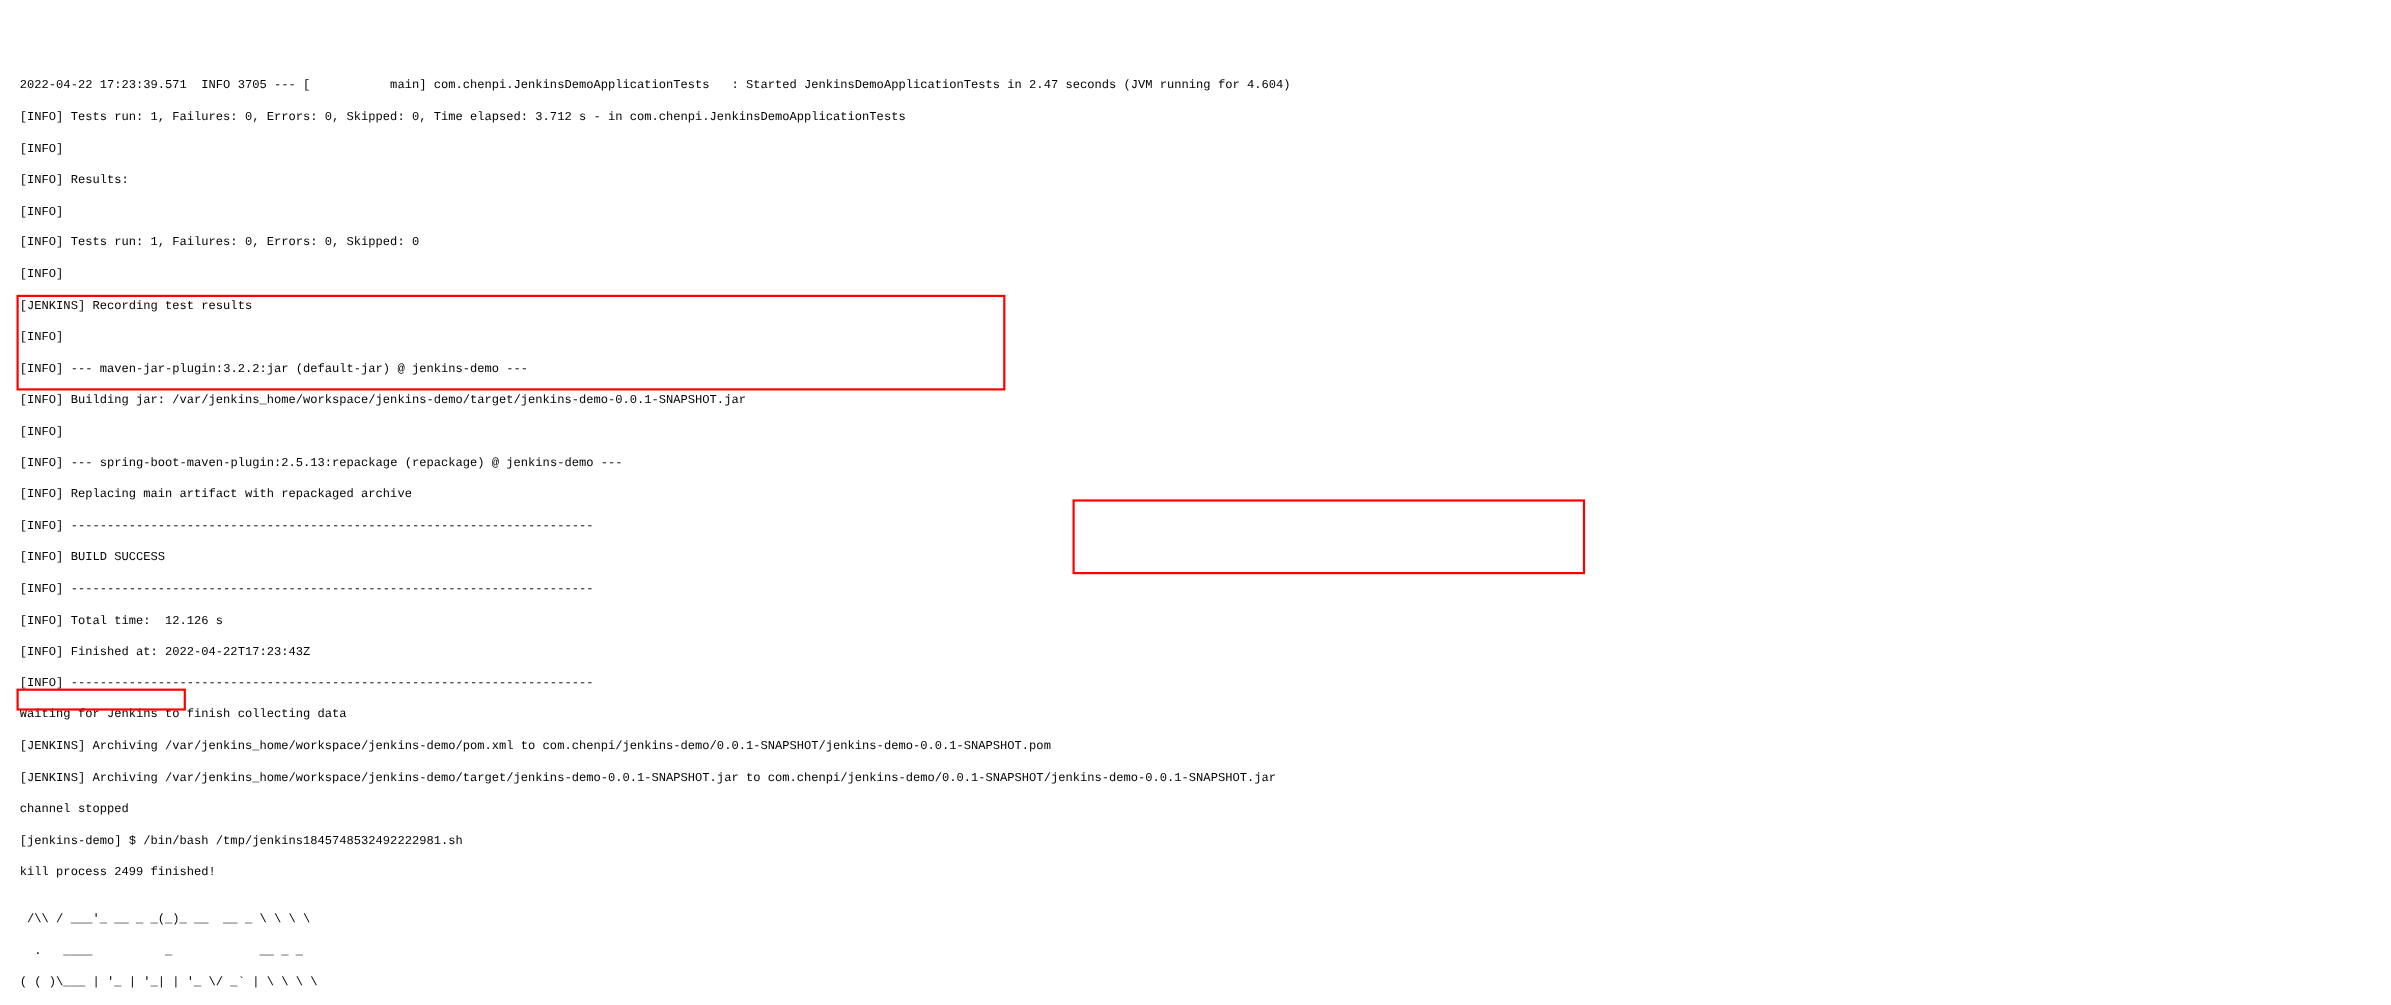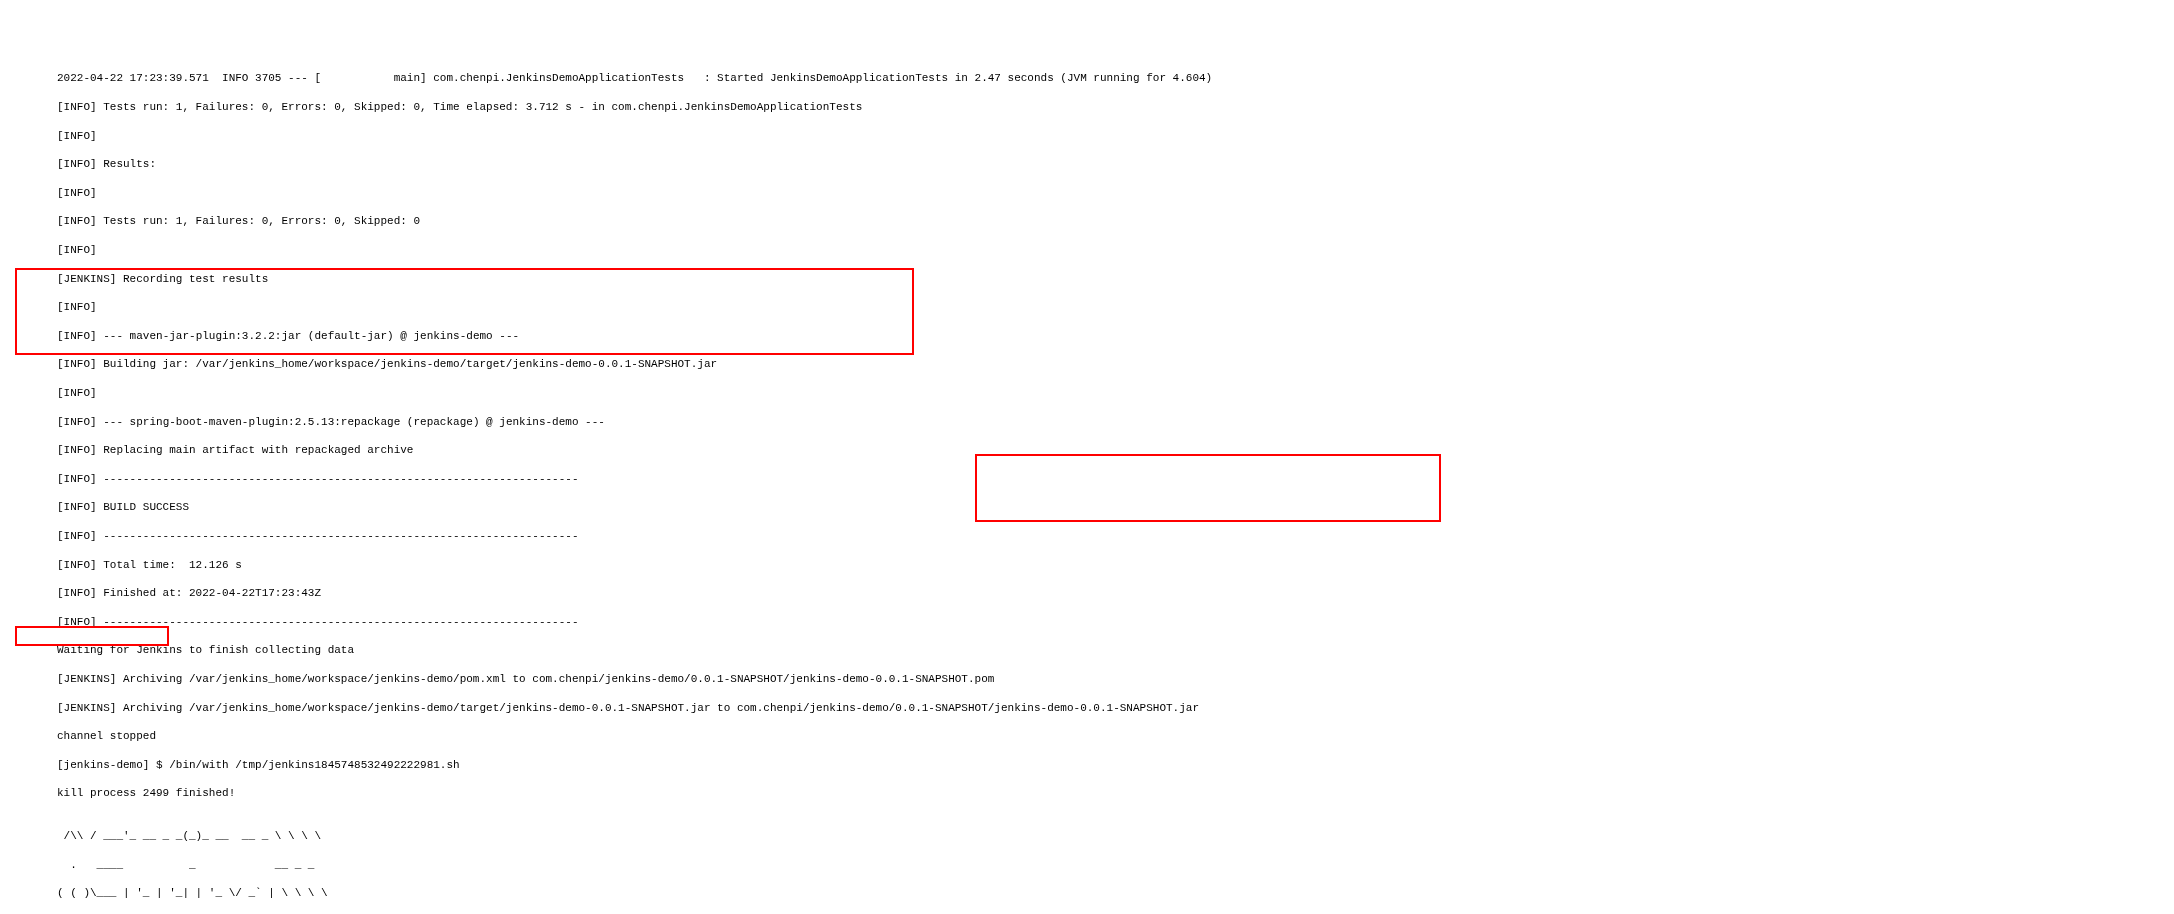--- a/index.html
+++ b/index.html
@@ -9,21 +9,21 @@
     font-family: "Courier New", Consolas, monospace;
     font-size: 11px;
     line-height: 1.3;
     color: #000000;
     white-space: pre;
     overflow-x: auto;
   }
   .console {
     padding: 0 18px 10px 18px;
   }
-  .line { display: block; margin-left: 39px; }
+  .line { display: block; }
   .bold { font-weight: normal; }
   .redbox1 {
     position: absolute;
     border: 2px solid #ff0000;
     left: 15px;
     top: 268px;
     width: 895px;
     height: 83px;
     pointer-events: none;
   }
@@ -69,21 +69,21 @@
 <span class="line">[INFO] ------------------------------------------------------------------------</span>
 <span class="line">[INFO] BUILD SUCCESS</span>
 <span class="line">[INFO] ------------------------------------------------------------------------</span>
 <span class="line">[INFO] Total time:  12.126 s</span>
 <span class="line">[INFO] Finished at: 2022-04-22T17:23:43Z</span>
 <span class="line">[INFO] ------------------------------------------------------------------------</span>
 <span class="line">Waiting for Jenkins to finish collecting data</span>
 <span class="line">[JENKINS] Archiving /var/jenkins_home/workspace/jenkins-demo/pom.xml to com.chenpi/jenkins-demo/0.0.1-SNAPSHOT/jenkins-demo-0.0.1-SNAPSHOT.pom</span>
 <span class="line">[JENKINS] Archiving /var/jenkins_home/workspace/jenkins-demo/target/jenkins-demo-0.0.1-SNAPSHOT.jar to com.chenpi/jenkins-demo/0.0.1-SNAPSHOT/jenkins-demo-0.0.1-SNAPSHOT.jar</span>
 <span class="line">channel stopped</span>
-<span class="line">[jenkins-demo] $ /bin/with /tmp/jenkins1845748532492222981.sh</span>
+<span class="line">[jenkins-demo] $ /bin/bash /tmp/jenkins1845748532492222981.sh</span>
 <span class="line">kill process 2499 finished!</span>
 <span class="line"></span>
 <span class="line"> /\\ / ___'_ __ _ _(_)_ __  __ _ \ \ \ \</span>
 <span class="line">  .   ____          _            __ _ _</span>
 <span class="line">( ( )\___ | '_ | '_| | '_ \/ _` | \ \ \ \</span>
 
 
 
 
 <span class="line"></span>

